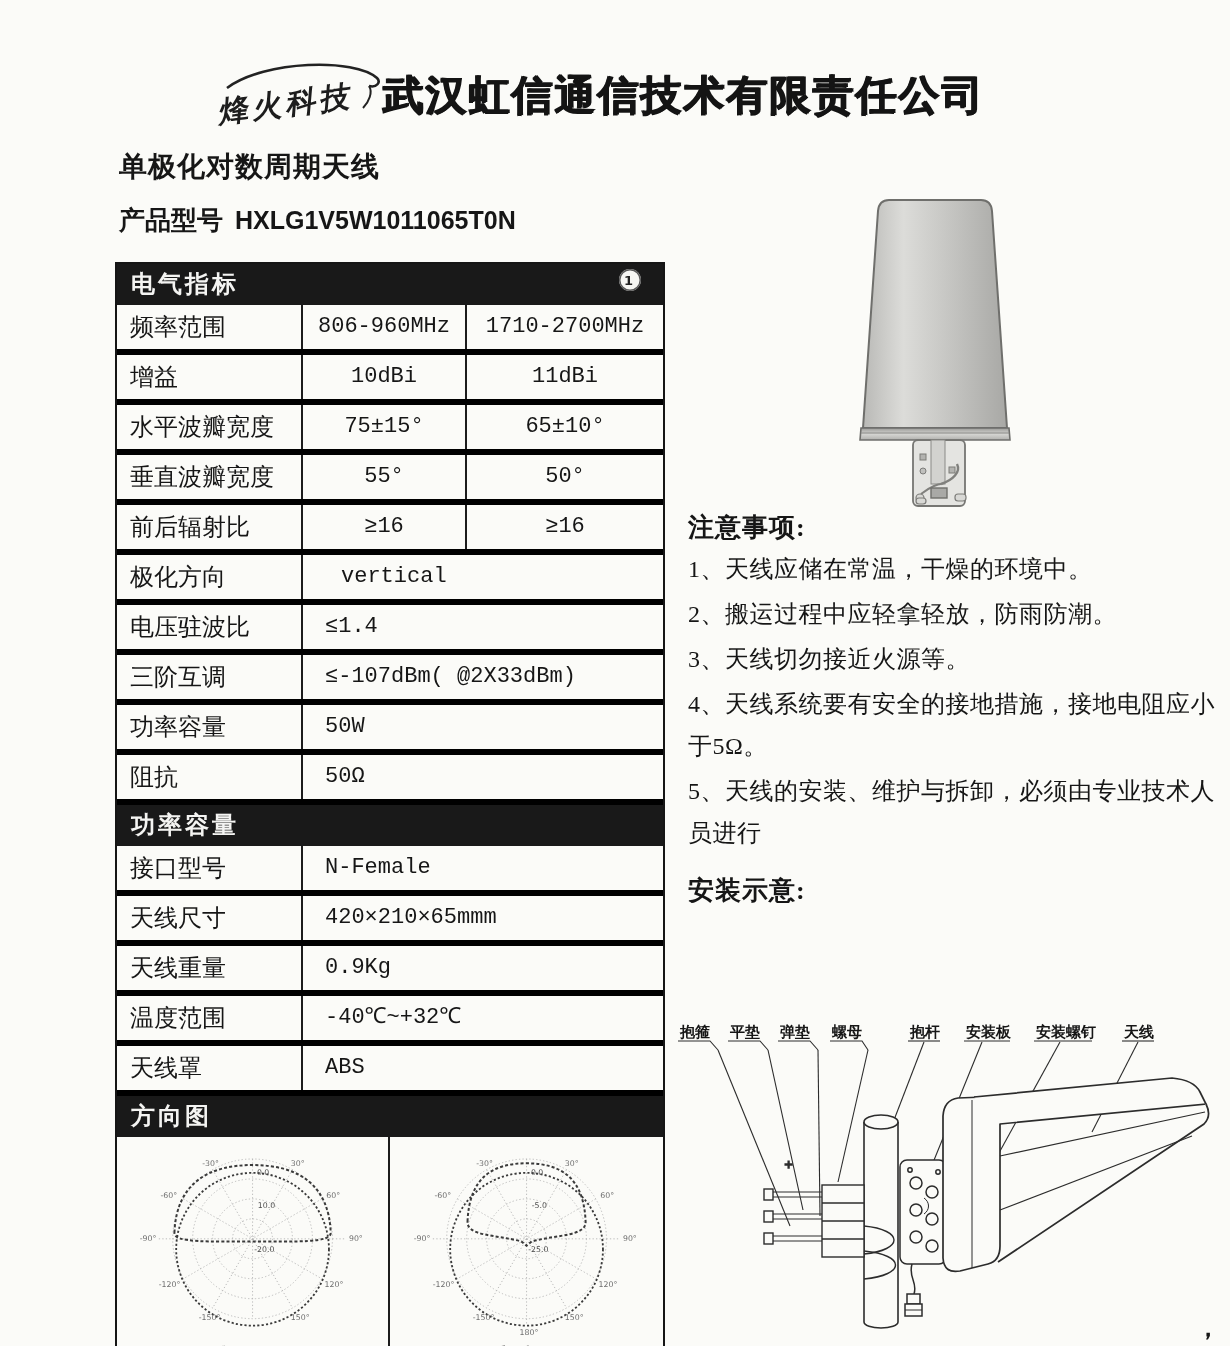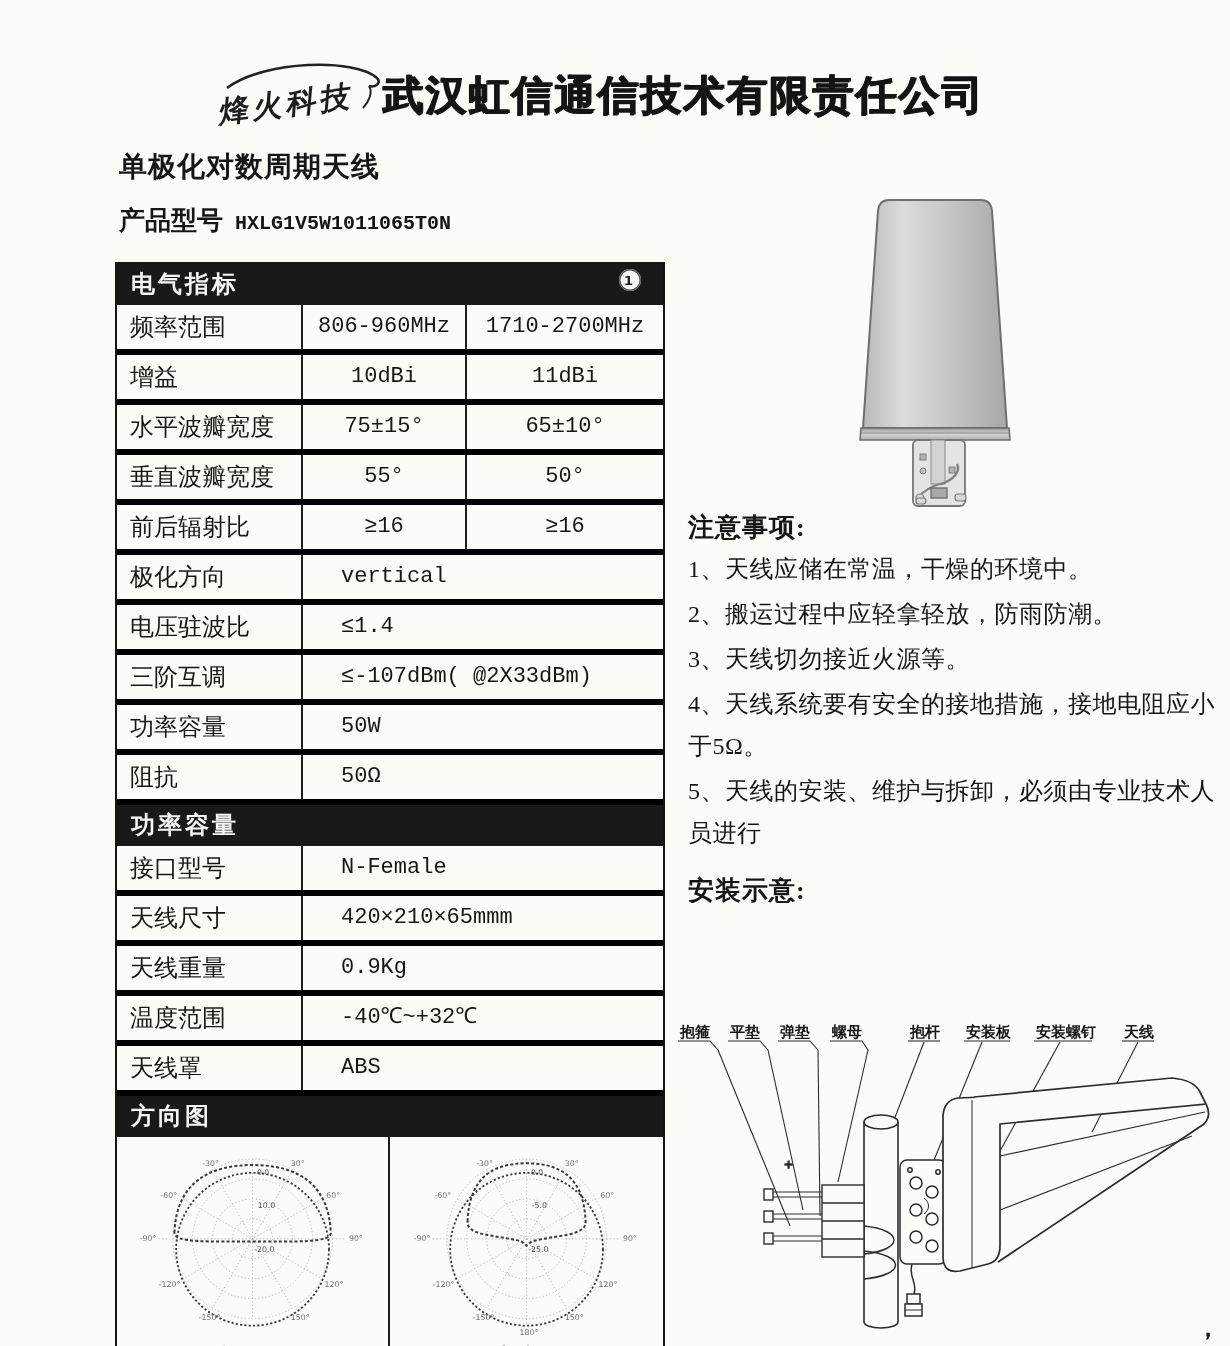--- a/index.html
+++ b/index.html
@@ -12,38 +12,38 @@
   .logo-script{position:absolute;left:14px;top:26px;font-size:30px;font-weight:700;
                transform:rotate(-7deg) skewX(-12deg);letter-spacing:4px;color:#1d1d1d;}
   .logo-swoosh{position:absolute;left:0;top:0;}
   .company{position:absolute;left:382px;top:38px;font-size:41px;font-weight:900;letter-spacing:2px;
            color:#141414;text-shadow:1.4px 0 0 #141414,0 1px 0 #141414;white-space:nowrap;}
 
   
   .title-block{position:absolute;left:119px;top:148px;}
   .ptitle{font-size:28px;font-weight:700;letter-spacing:1px;}
   .pmodel{margin-top:17px;font-size:26px;font-weight:700;}
-  .pmodel .mval{font-family:Liberation Mono, monospace;font-weight:700;font-size:20px;margin-left:12px;}
+  .pmodel .mval{font-family:Liberation Sans, sans-serif;font-weight:700;font-size:25px;margin-left:12px;}
 
   
   .spec{position:absolute;left:115px;top:262px;width:546px;border:2px solid #151515;background:#fbfbf8;}
   .secbar{position:relative;height:41px;line-height:41px;background:#191919;color:#f4f4f2;
           font-size:24px;font-weight:700;letter-spacing:3px;padding-left:14px;box-sizing:border-box;}
   .badge{position:absolute;right:22px;top:5px;width:22px;height:22px;border-radius:50%;
          background:#f6f6f3;color:#222;font-size:13px;font-weight:700;font-family:"DejaVu Sans",sans-serif;
          display:flex;align-items:center;justify-content:center;box-shadow:0 0 0 1.5px #5a5a5a inset;}
   .trow{display:grid;height:44px;line-height:44px;border-bottom:6px solid #000000;font-size:23px;}
   .trow.cols3{grid-template-columns:186px 164px 1fr;}
   .trow.cols2{grid-template-columns:186px 1fr;}
   .trow:last-child{border-bottom:none;}
   .cell{overflow:hidden;white-space:nowrap;}
   .lab{padding-left:13px;border-right:2px solid #1c1c1c;font-size:24px;}
   .vc{text-align:center;font-family:"Liberation Mono","DejaVu Sans Mono",monospace;font-size:22px;}
   .vc.mid{border-right:2px solid #1c1c1c;}
-  .vm{padding-left:38px;font-family:"Liberation Mono","DejaVu Sans Mono",monospace;font-size:22px;}
+  .vm{padding-left:22px;font-family:"Liberation Mono","DejaVu Sans Mono",monospace;font-size:22px;}
   .vm.indent{padding-left:38px;}
 
   
   .panels{display:flex;height:246px;}
   .panel{position:relative;flex:1 1 50%;box-sizing:border-box;}
   .panel.first{border-right:2px solid #1c1c1c;}
   .caption{position:absolute;left:8px;right:0;bottom:6px;text-align:center;font-size:27px;letter-spacing:4px;}
   .plot{position:absolute;left:50%;top:2px;transform:translateX(-50%);}
 
   

